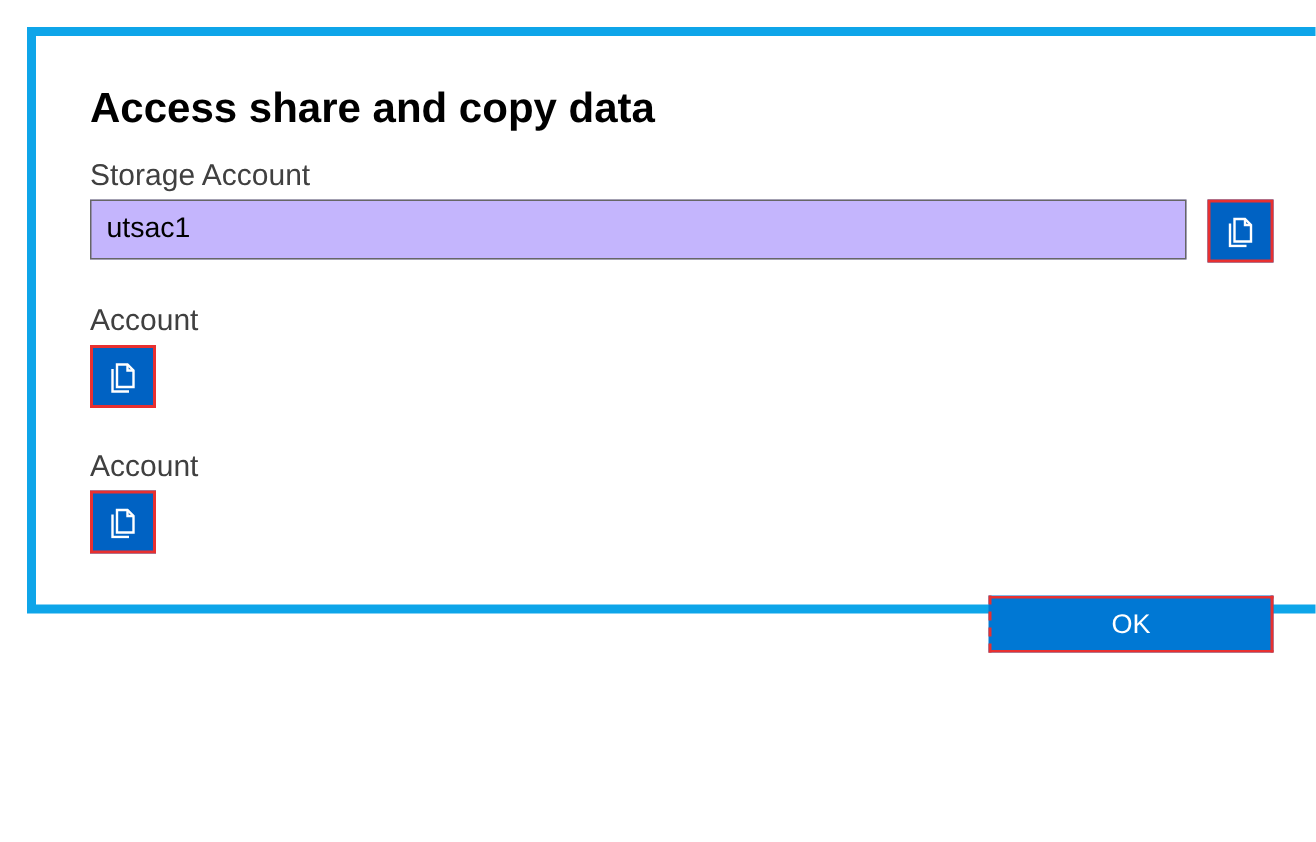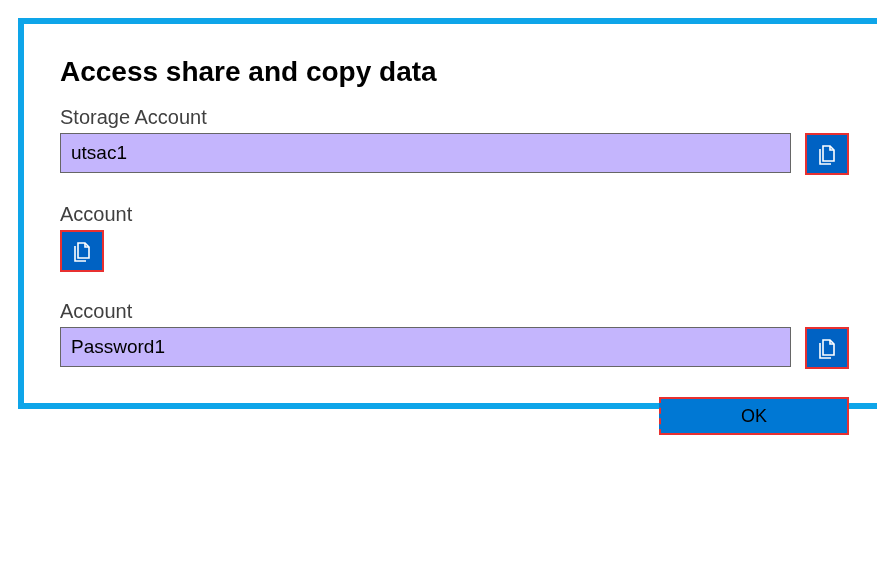--- a/index.html
+++ b/index.html
@@ -80,21 +80,21 @@
       display: flex;
       justify-content: flex-end;
       margin-top: 22px;
     }
     .ok-btn {
       width: 190px;
       height: 38px;
       background: #0078d4;
       border: 2px solid #e83030;
       border-left-style: dashed;
-      color: #000000;
+      color: #ffffff;
       font-size: 18px;
       font-family: inherit;
       cursor: pointer;
       display: flex;
       align-items: center;
       justify-content: center;
     }
   </style>
 </head>
 <body>
@@ -125,21 +125,20 @@
           <path d="M13 3 L13 7 L17 7"></path>
           <path d="M3 6 L3 21 L14 21"></path>
         </svg>
       </button>
     </div>
   </div>
 
   <div class="field-group">
     <label class="field-label">Account</label>
     <div class="field-row">
-      <input type="text" class="field-input" readonly="" value="Password1" style="">
       <button class="copy-btn">
         <svg viewBox="0 0 20 22">
           <path d="M6 3 L6 18 L17 18 L17 7 L13 3 Z"></path>
           <path d="M13 3 L13 7 L17 7"></path>
           <path d="M3 6 L3 21 L14 21"></path>
         </svg>
       </button>
     </div>
   </div>
 

